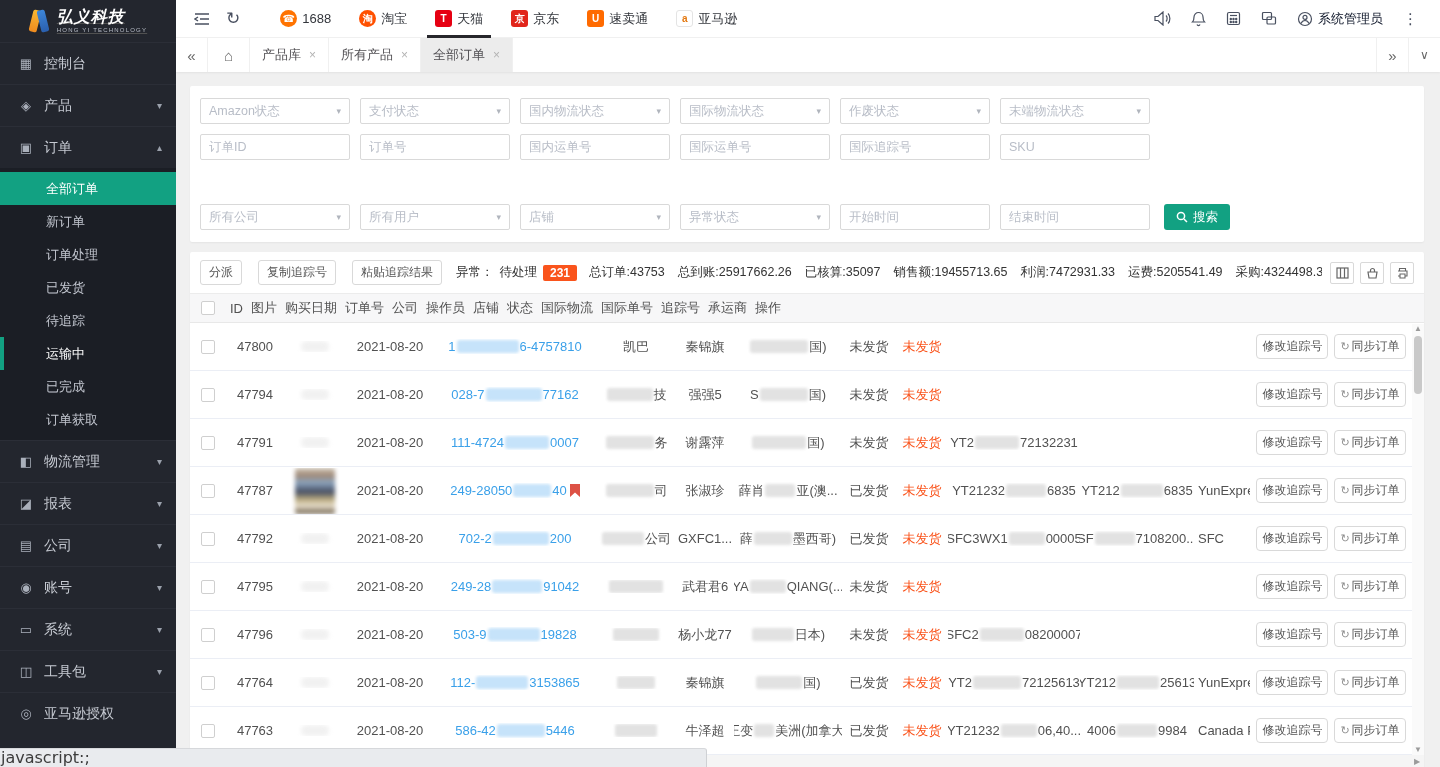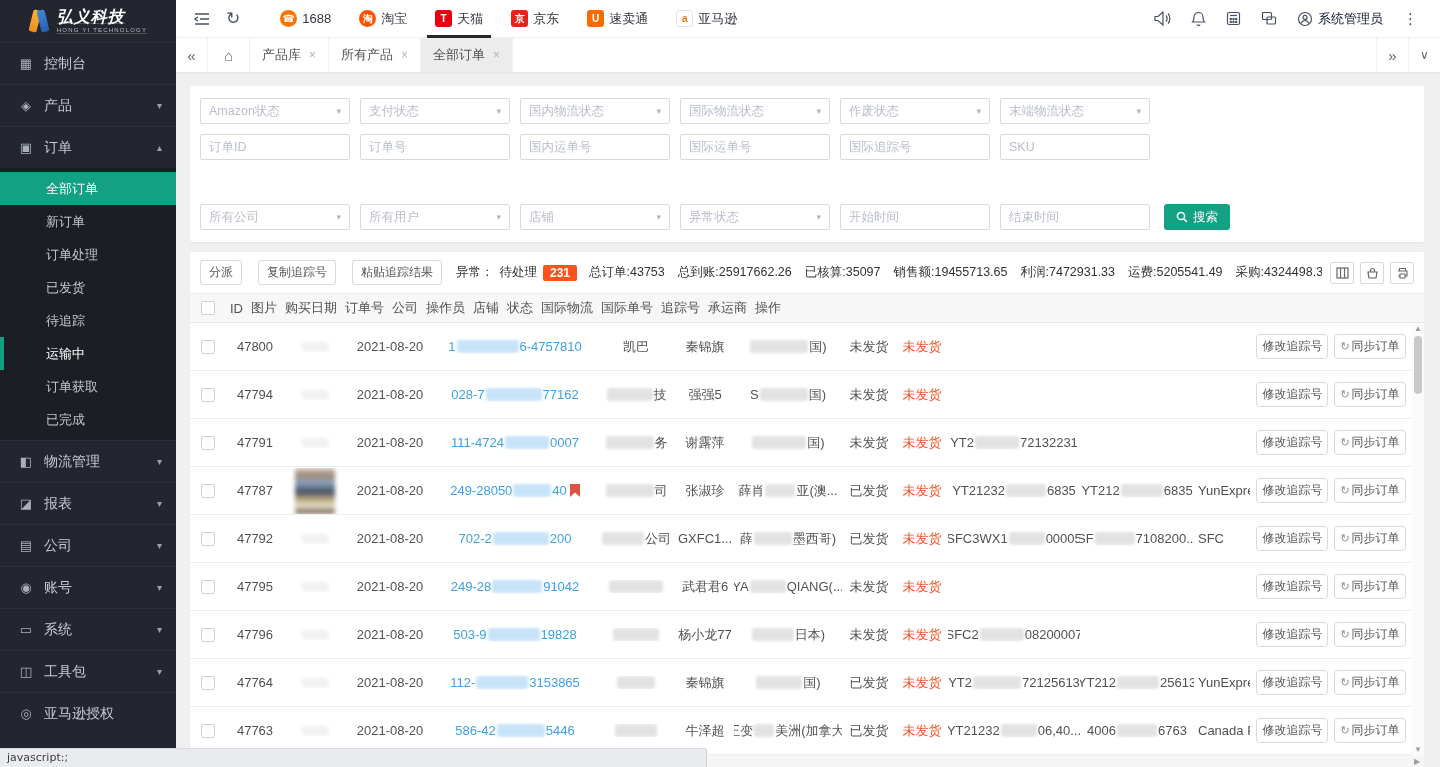--- a/index.html
+++ b/index.html
@@ -106,21 +106,21 @@
   .t-pager { display:flex; align-items:center; gap:9px; padding:9px 12px 10px 12px; color:#666; font-size:13px; }
   .pg-nav { color:#c4c4c4; font-size:14px; cursor:pointer; }
   .pg-num { min-width:24px; height:24px; display:flex; align-items:center; justify-content:center; border-radius:3px; cursor:pointer; padding:0 4px; }
   .pg-num.active { background:#12a182; color:#fff; }
   .pg-input { width:36px; height:24px; border:1px solid #d9d9d9; border-radius:2px; text-align:center; font-size:13px; color:#555; }
   .pg-confirm { height:24px; border:1px solid #d9d9d9; background:#fff; border-radius:3px; padding:0 9px; font-size:12.5px; color:#555; cursor:pointer; }
   .pg-size { height:26px; border:1px solid #b8b8b8; border-radius:3px; display:flex; align-items:center; gap:6px; padding:0 8px; cursor:pointer; color:#333; }
   .pg-size .caret { font-size:10px; font-weight:bold; color:#333; }
 
   
-  .statusbar { position:absolute; left:0; bottom:0; width:707px; height:19px; background:#e9ebee; border-top:1px solid #d6d8db; border-right:1px solid #cfd1d4; border-top-right-radius:3px; color:#3c3c3c; font-size:11px; line-height:18px; padding-left:7px; z-index:9; font-family:"DejaVu Sans",sans-serif; }
+  .statusbar { position:absolute; left:0; bottom:0; width:707px; height:19px; background:#e9ebee; border-top:1px solid #d6d8db; border-right:1px solid #cfd1d4; border-top-right-radius:3px; color:#3c3c3c; font-size:16px; line-height:18px; padding-left:1px; z-index:9; font-family:"DejaVu Sans",sans-serif; }
 
   svg { display:block; }
 </style>
 </head>
 <body>
 
 <aside class="sidebar">
   <div class="logo">
     <span class="logo-mark">
         <i class="lm-o"></i>
@@ -173,25 +173,25 @@
 
       <div class="s-item">
         <span>待追踪</span>
       </div>
 
       <div class="s-item hovered">
         <span>运输中</span>
       </div>
 
       <div class="s-item">
+        <span>已完成</span>
+      </div>
+
+      <div class="s-item">
         <span>订单获取</span>
-      </div>
-
-      <div class="s-item">
-        <span>已完成</span>
       </div>
 
   </div>
   <nav>
 
       <div class="m-item">
         <span class="m-ico">◧</span>
         <span class="m-label">物流管理</span>
         <span class="m-arrow">▾</span>
       </div>
@@ -963,21 +963,21 @@
             <div class="cell c-status">已发货</div>
             <div class="cell c-intl intl-status">未发货</div>
             <div class="cell c-intlno">
               <span>YT21232</span>
               <span class="blur-chip" style="width: 36px;"></span>
               <span>06,40...</span>
             </div>
             <div class="cell c-trk">
               <span>4006</span>
               <span class="blur-chip" style="width: 40px;"></span>
-              <span>6763</span>
+              <span>9984</span>
             </div>
             <div class="cell c-carrier" style="justify-content:flex-start">Canada P</div>
             <div class="cell c-act">
               <button class="act-btn" style="margin-right:6px">修改追踪号</button>
               <button class="act-btn">
                 <span class="sync-glyph">↻</span>
                 <span>同步订单</span>
               </button>
             </div>
           </div>

